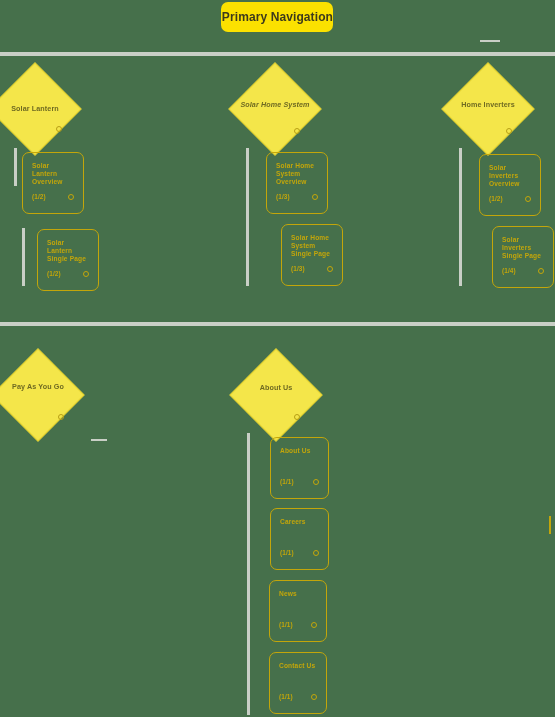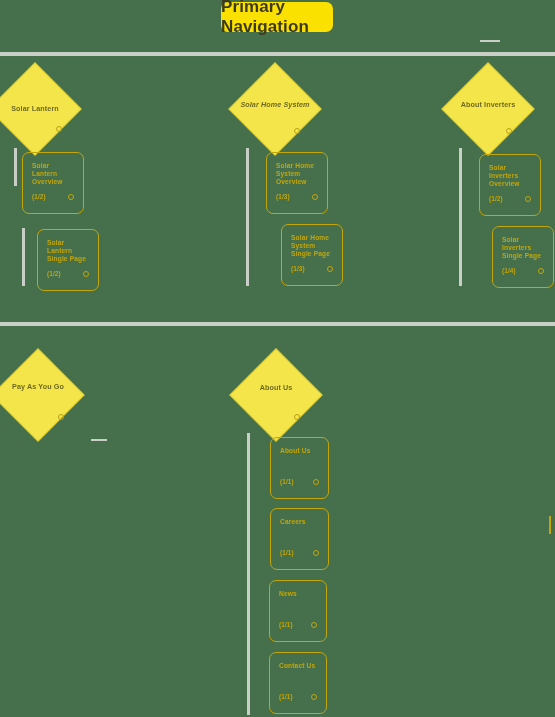--- a/index.html
+++ b/index.html
@@ -28,21 +28,21 @@
     left: 221px;
     top: 2px;
     width: 112px;
     height: 30px;
     background: #fbe100;
     border-radius: 7px;
     display: flex;
     align-items: center;
     justify-content: flex-end;
     color: #3d3a1c;
-    font-size: 17px;
+    font-size: 12px;
     font-weight: 600;
     letter-spacing: 0.1px;
     box-sizing: border-box;
   }
 
   
   .divider {
     position: absolute;
     left: 0;
     width: 555px;
@@ -183,21 +183,21 @@
     <div class="page-dot"></div>
   </div>
 
   <div class="page-card" style="left:281px; top:224px; width:62px; height:62px;">
     <div class="page-title">Solar Home System Single Page</div>
     <div class="page-count">(1/3)</div>
     <div class="page-dot"></div>
   </div>
 
   <div class="diamond" style="left:455px; top:76px;"></div>
-  <div class="diamond-label" style="left:440px; top:100px;">About Inverters</div>
+  <div class="diamond-label" style="left:440px; top:100px;">Home Inverters</div>
   <div class="diamond-dot" style="left:506px; top:128px;"></div>
 
   <div class="conn-v" style="left:459px; top:148px; height:138px;"></div>
 
   <div class="page-card" style="left:479px; top:154px; width:62px; height:62px;">
     <div class="page-title">Solar Inverters Overview</div>
     <div class="page-count">(1/2)</div>
     <div class="page-dot"></div>
   </div>
 

